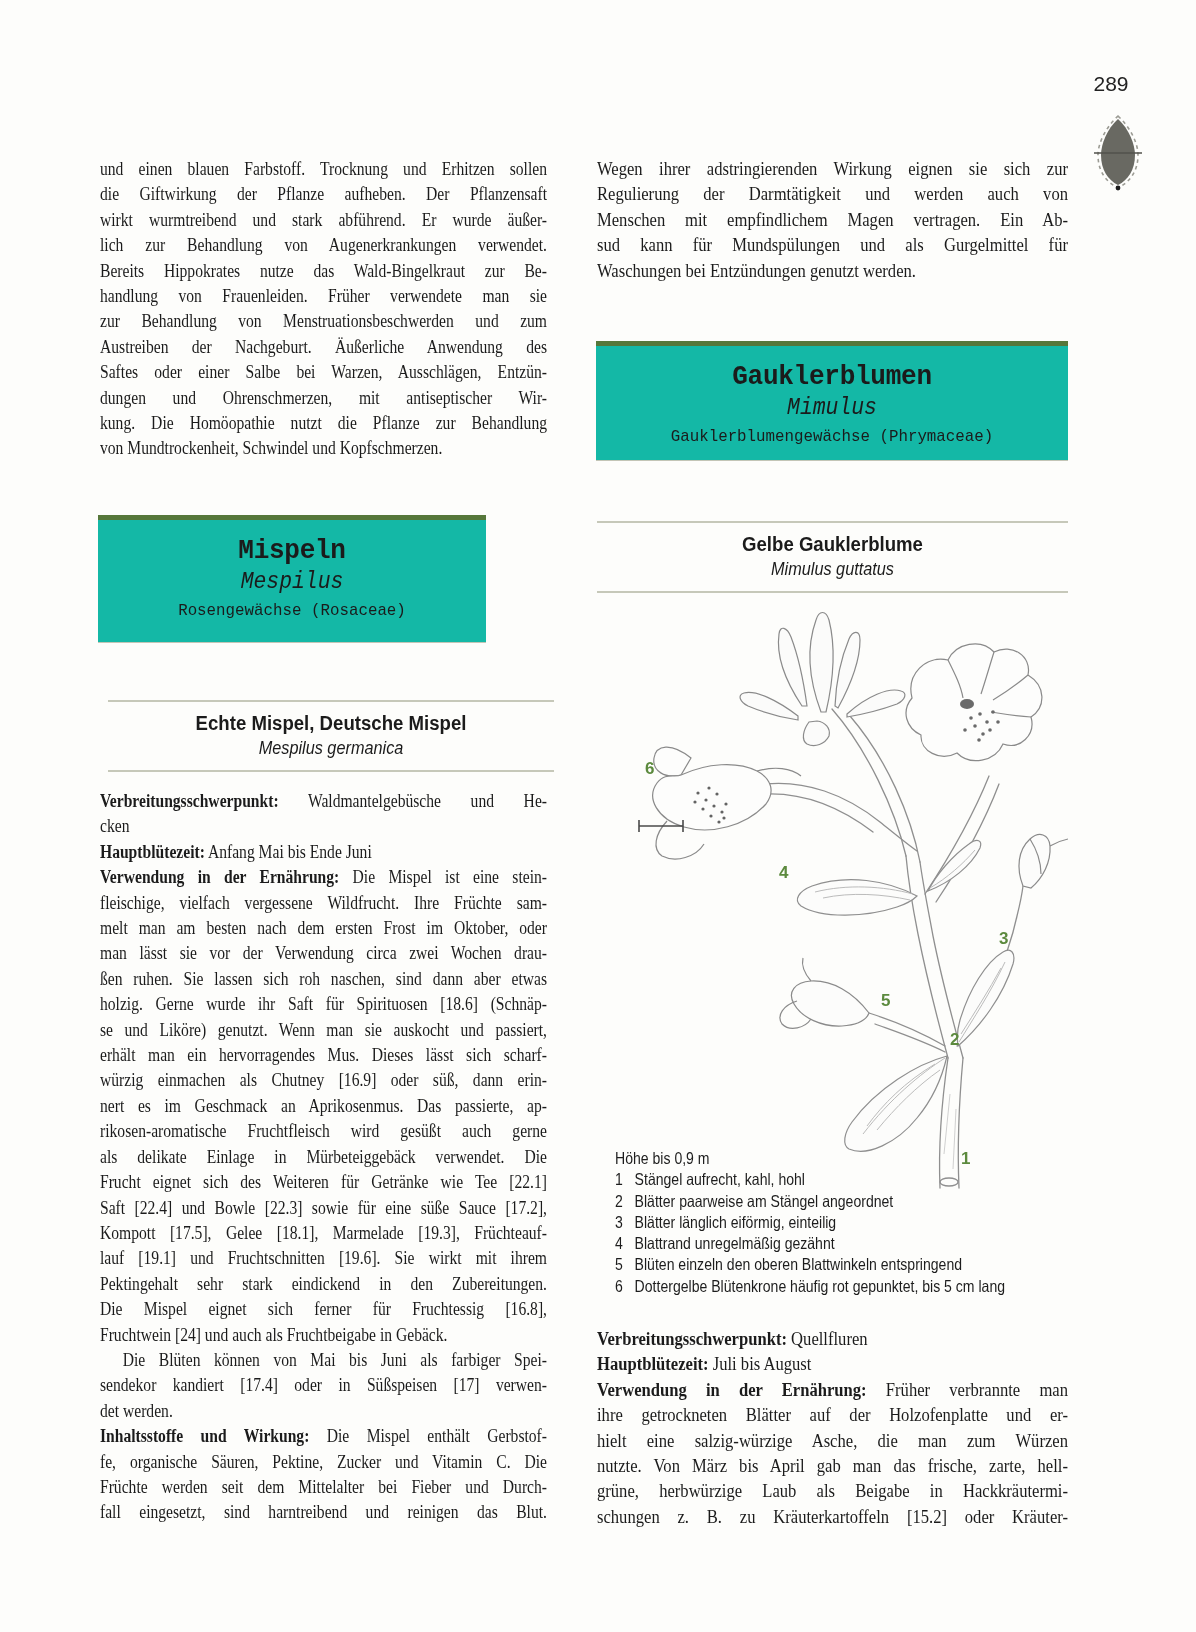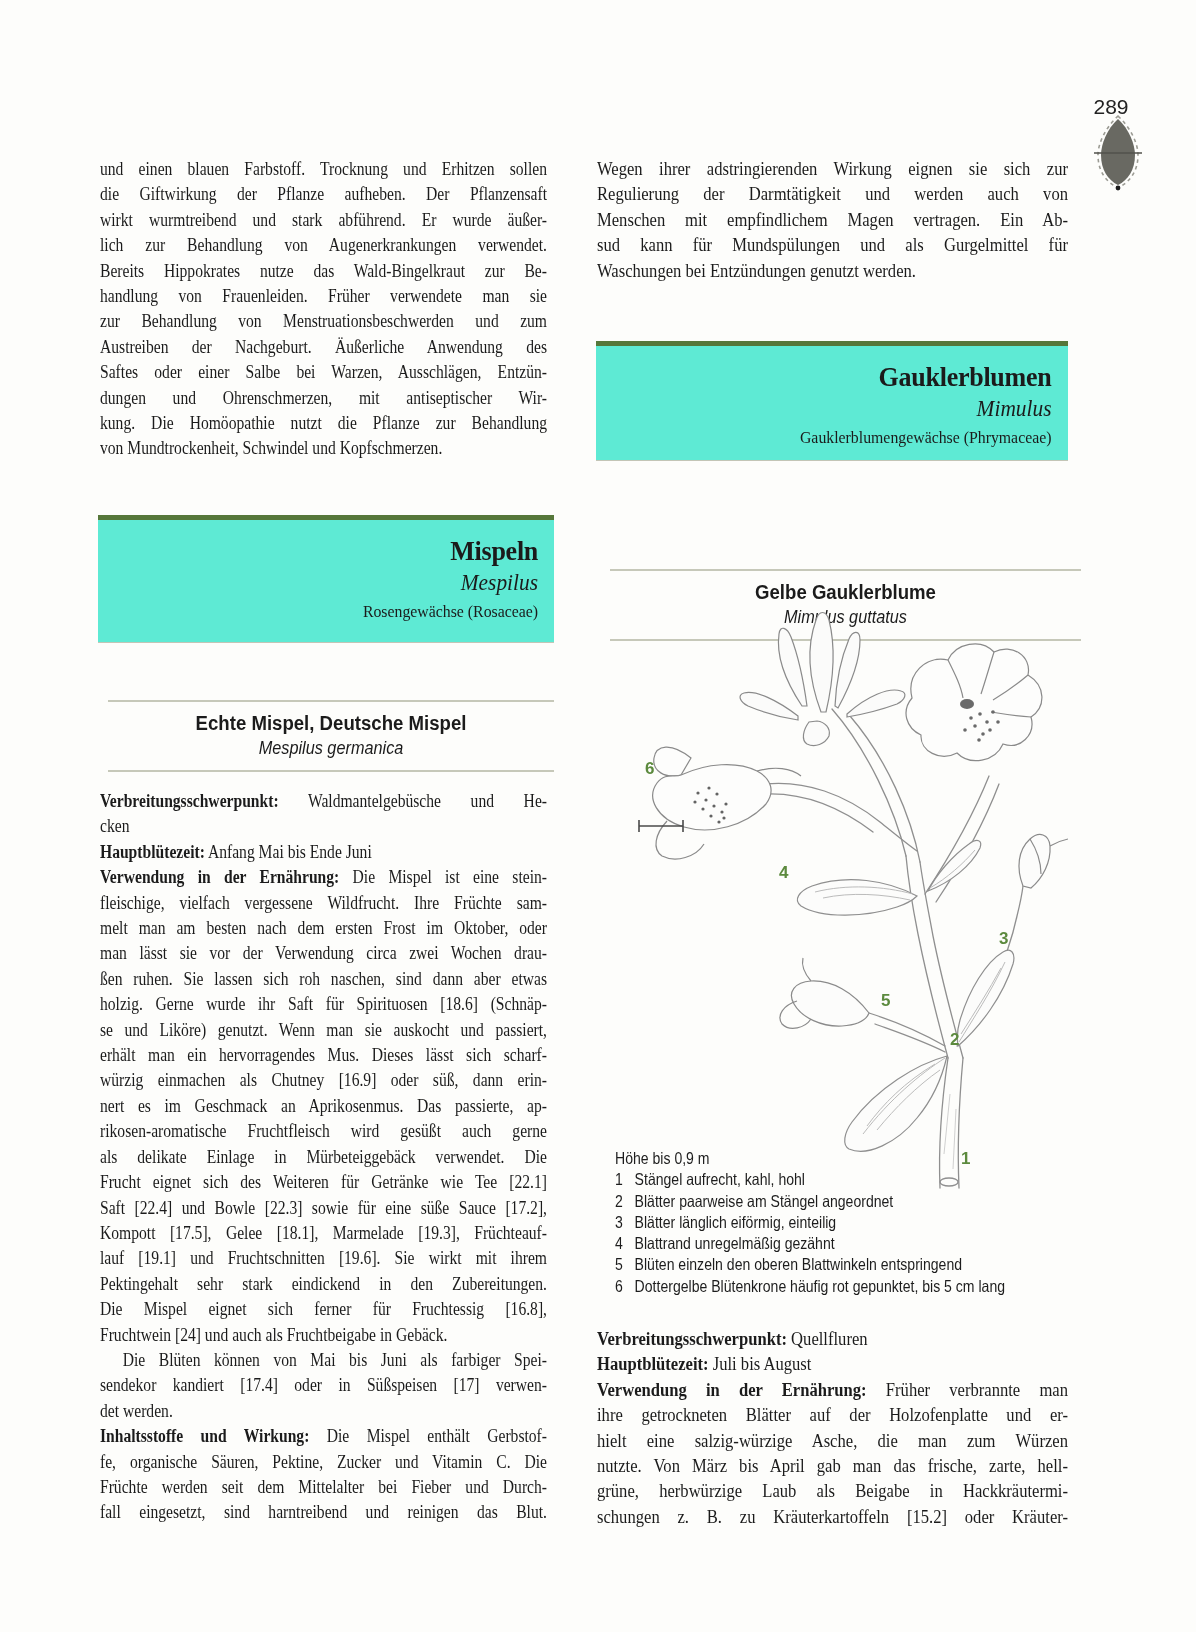--- a/index.html
+++ b/index.html
@@ -12,42 +12,42 @@
   
   .textblock{position:absolute;font-size:18.5px;transform-origin:0 0;}
   .col-left{width:530px;transform:scaleX(0.8434);}
   .col-right{width:525px;transform:scaleX(0.8971);}
   .line{line-height:25.4px;text-align:justify;text-align-last:justify;}
   .line.ragged{text-align:left;text-align-last:left;}
   .line.indent{text-indent:27px;}
   .line b{font-weight:bold;}
   
   .genus-box{
-    position:absolute;background:#5eead4;
+    position:absolute;background:#14b8a6;
     border-top:5px solid #56773a;border-bottom:1px solid #c3c5b6;
-    text-align:right;font-family:Liberation Serif, serif;
+    text-align:center;font-family:Liberation Mono, monospace;
     box-sizing:border-box;
   }
   .cond{transform:scaleX(0.93);transform-origin:50% 0;}
   .genus-title{font-size:28px;font-weight:bold;margin-top:15px;letter-spacing:-0.3px;}
   .genus-latin{font-size:23px;font-style:italic;margin-top:3px;}
   .genus-family{font-size:17px;margin-top:6px;}
   
   .species-header{
     position:absolute;text-align:center;
     border-top:2px solid #c6c8b9;border-bottom:2px solid #c6c8b9;
     font-family:"Liberation Sans", sans-serif;
     padding:10px 0 11px 0;box-sizing:border-box;
   }
   .species-title{font-size:20px;font-weight:bold;}
   .species-latin{font-size:17.5px;font-style:italic;margin-top:3px;}
   
   .page-number{
     position:absolute;left:1080px;top:72px;width:62px;text-align:center;
-    font-family:"Liberation Sans", sans-serif;font-size:21px;color:#222;margin-top:23px;
+    font-family:"Liberation Sans", sans-serif;font-size:21px;color:#222;
   }
   .leaf-icon{position:absolute;left:1092px;top:110px;width:52px;height:84px;}
   
   .illustration{position:absolute;left:595px;top:594px;width:473px;height:596px;}
   .marker{
     position:absolute;font-family:"Liberation Sans", sans-serif;
     font-weight:bold;font-size:17px;color:#5c8a3e;line-height:1;
   }
   
   .legend{
@@ -83,21 +83,21 @@
     <div class="line">Bereits Hippokrates nutze das Wald-Bingelkraut zur Be-</div>
     <div class="line">handlung von Frauenleiden. Früher verwendete man sie</div>
     <div class="line">zur Behandlung von Menstruationsbeschwerden und zum</div>
     <div class="line">Austreiben der Nachgeburt. Äußerliche Anwendung des</div>
     <div class="line">Saftes oder einer Salbe bei Warzen, Ausschlägen, Entzün-</div>
     <div class="line">dungen und Ohrenschmerzen, mit antiseptischer Wir-</div>
     <div class="line">kung. Die Homöopathie nutzt die Pflanze zur Behandlung</div>
     <div class="line ragged">von Mundtrockenheit, Schwindel und Kopfschmerzen.</div>
   </div>
 
-<div class="genus-box" style="left:98px;top:515px;width:456px;height:128px;">
+<div class="genus-box" style="left:98px;top:515px;width:388px;height:128px;">
   <div class="genus-title cond">Mispeln</div>
   <div class="genus-latin cond">Mespilus</div>
   <div class="genus-family cond">Rosengewächse (Rosaceae)</div>
 </div>
 
 <div class="species-header" style="left:108px;top:700px;width:446px;">
   <div class="species-title cond">Echte Mispel, Deutsche Mispel</div>
   <div class="species-latin cond">Mespilus germanica</div>
 </div>
 
@@ -140,21 +140,21 @@
     <div class="line">sud kann für Mundspülungen und als Gurgelmittel für</div>
     <div class="line ragged">Waschungen bei Entzündungen genutzt werden.</div>
   </div>
 
 <div class="genus-box" style="left:596px;top:341px;width:472px;height:120px;">
   <div class="genus-title cond">Gauklerblumen</div>
   <div class="genus-latin cond">Mimulus</div>
   <div class="genus-family cond">Gauklerblumengewächse (Phrymaceae)</div>
 </div>
 
-<div class="species-header" style="left:610px;top:521px;width:471px;margin-top:48px;">
+<div class="species-header" style="left:597px;top:521px;width:471px;">
   <div class="species-title cond">Gelbe Gauklerblume</div>
   <div class="species-latin cond">Mimulus guttatus</div>
 </div>
 
 <div class="illustration">
   <svg width="473" height="596" viewBox="0 0 473 596">
 
     <g stroke="#8f8f8f" stroke-width="1.3" fill="none" stroke-linecap="round">
       <path d="M345,594 C343,545 347,505 353,464"></path>
       <path d="M364,594 C362,548 364,508 368,464"></path>

